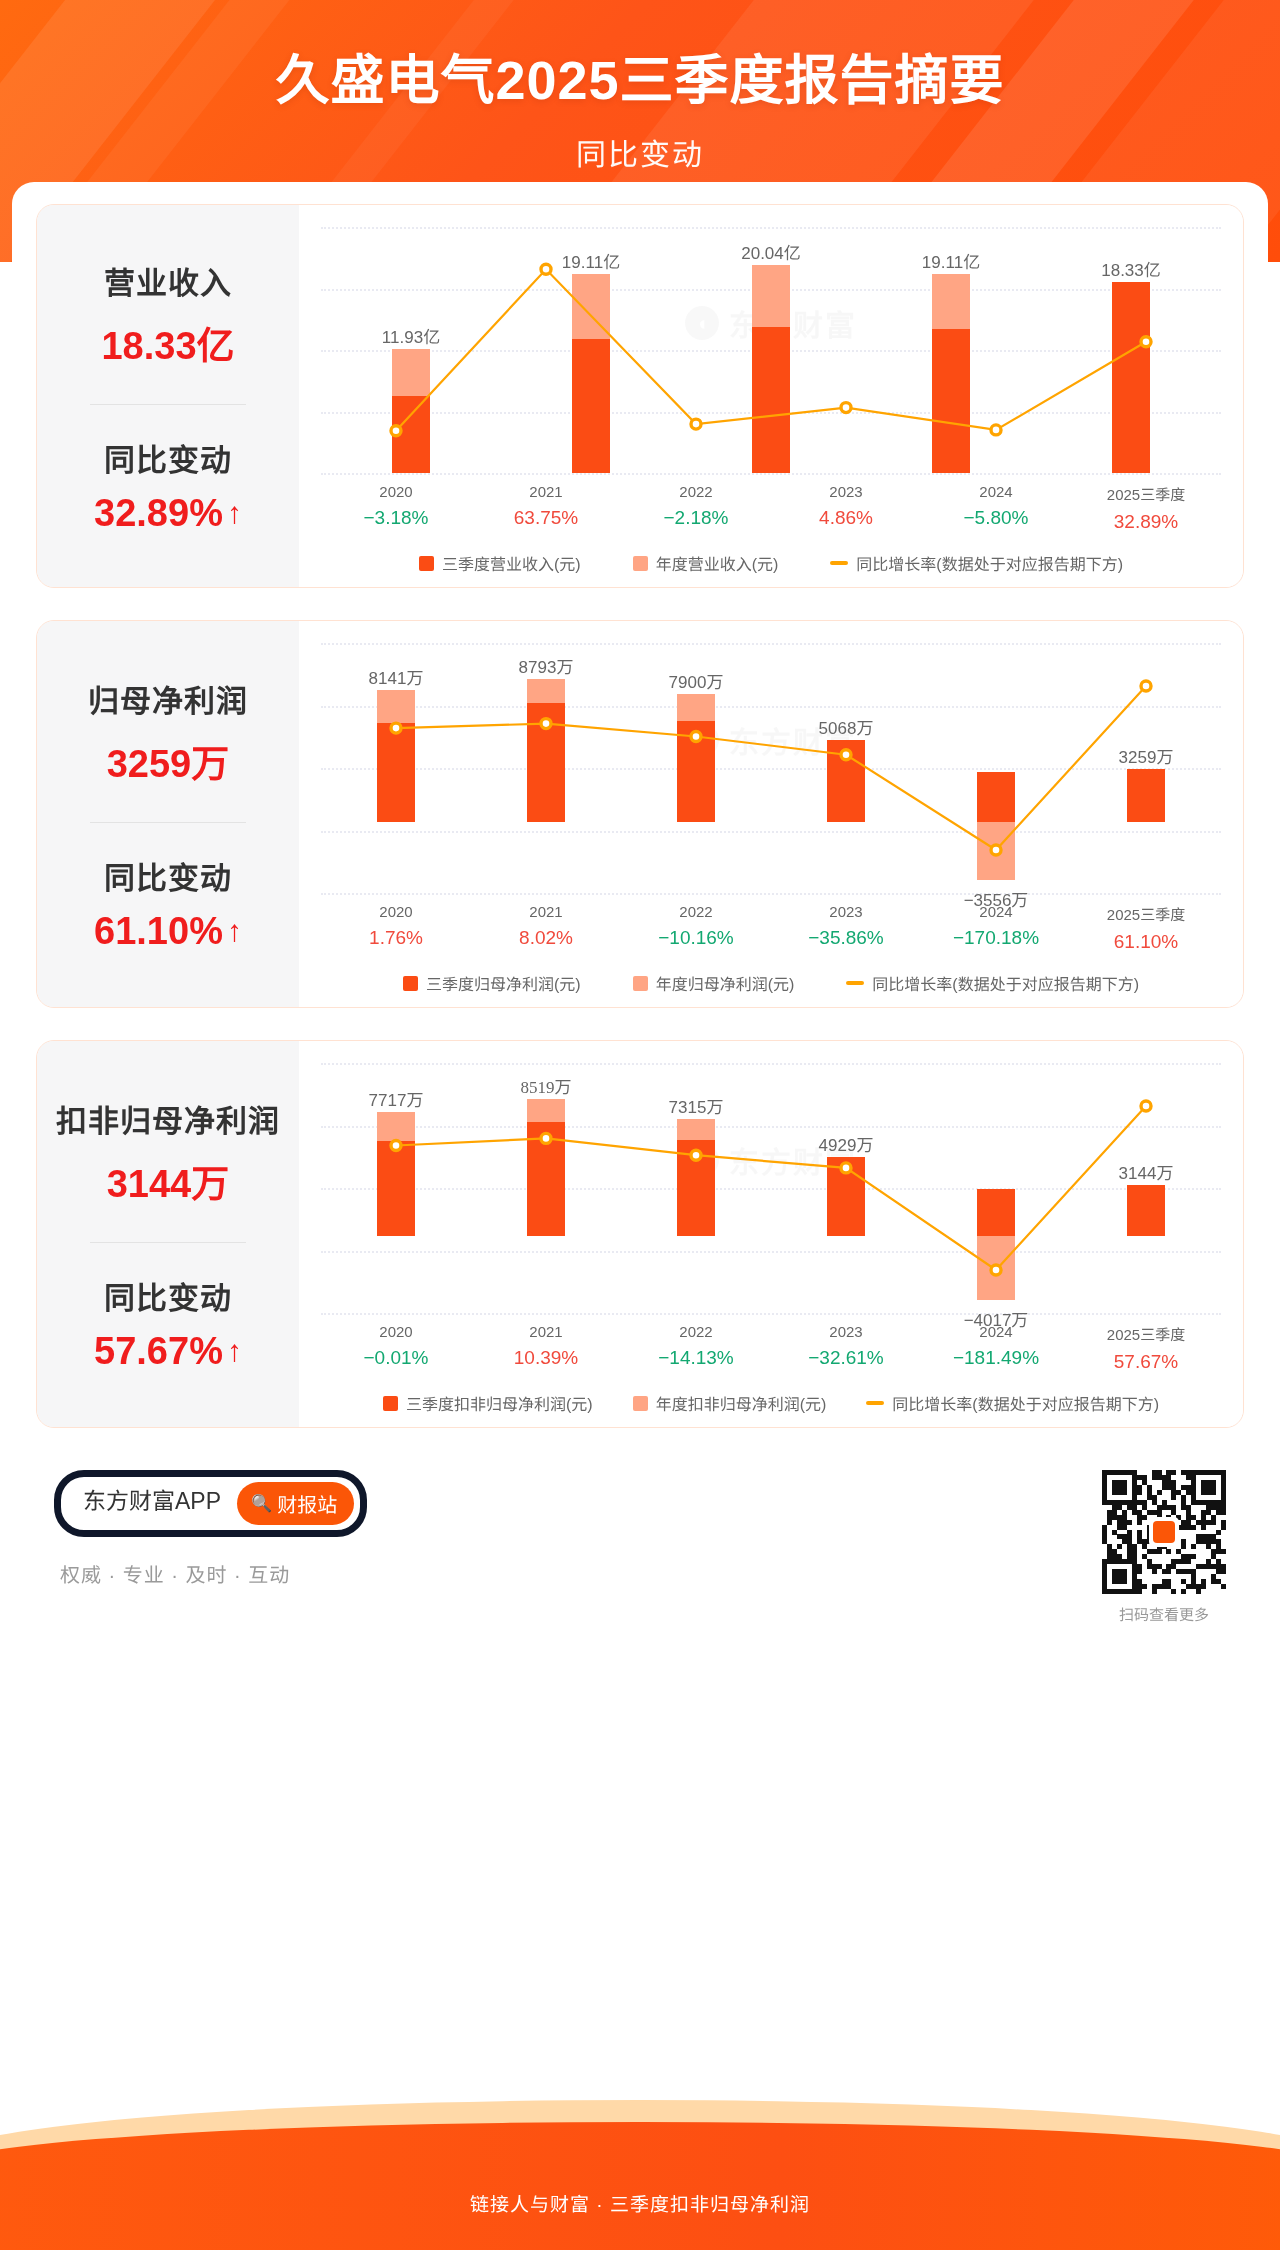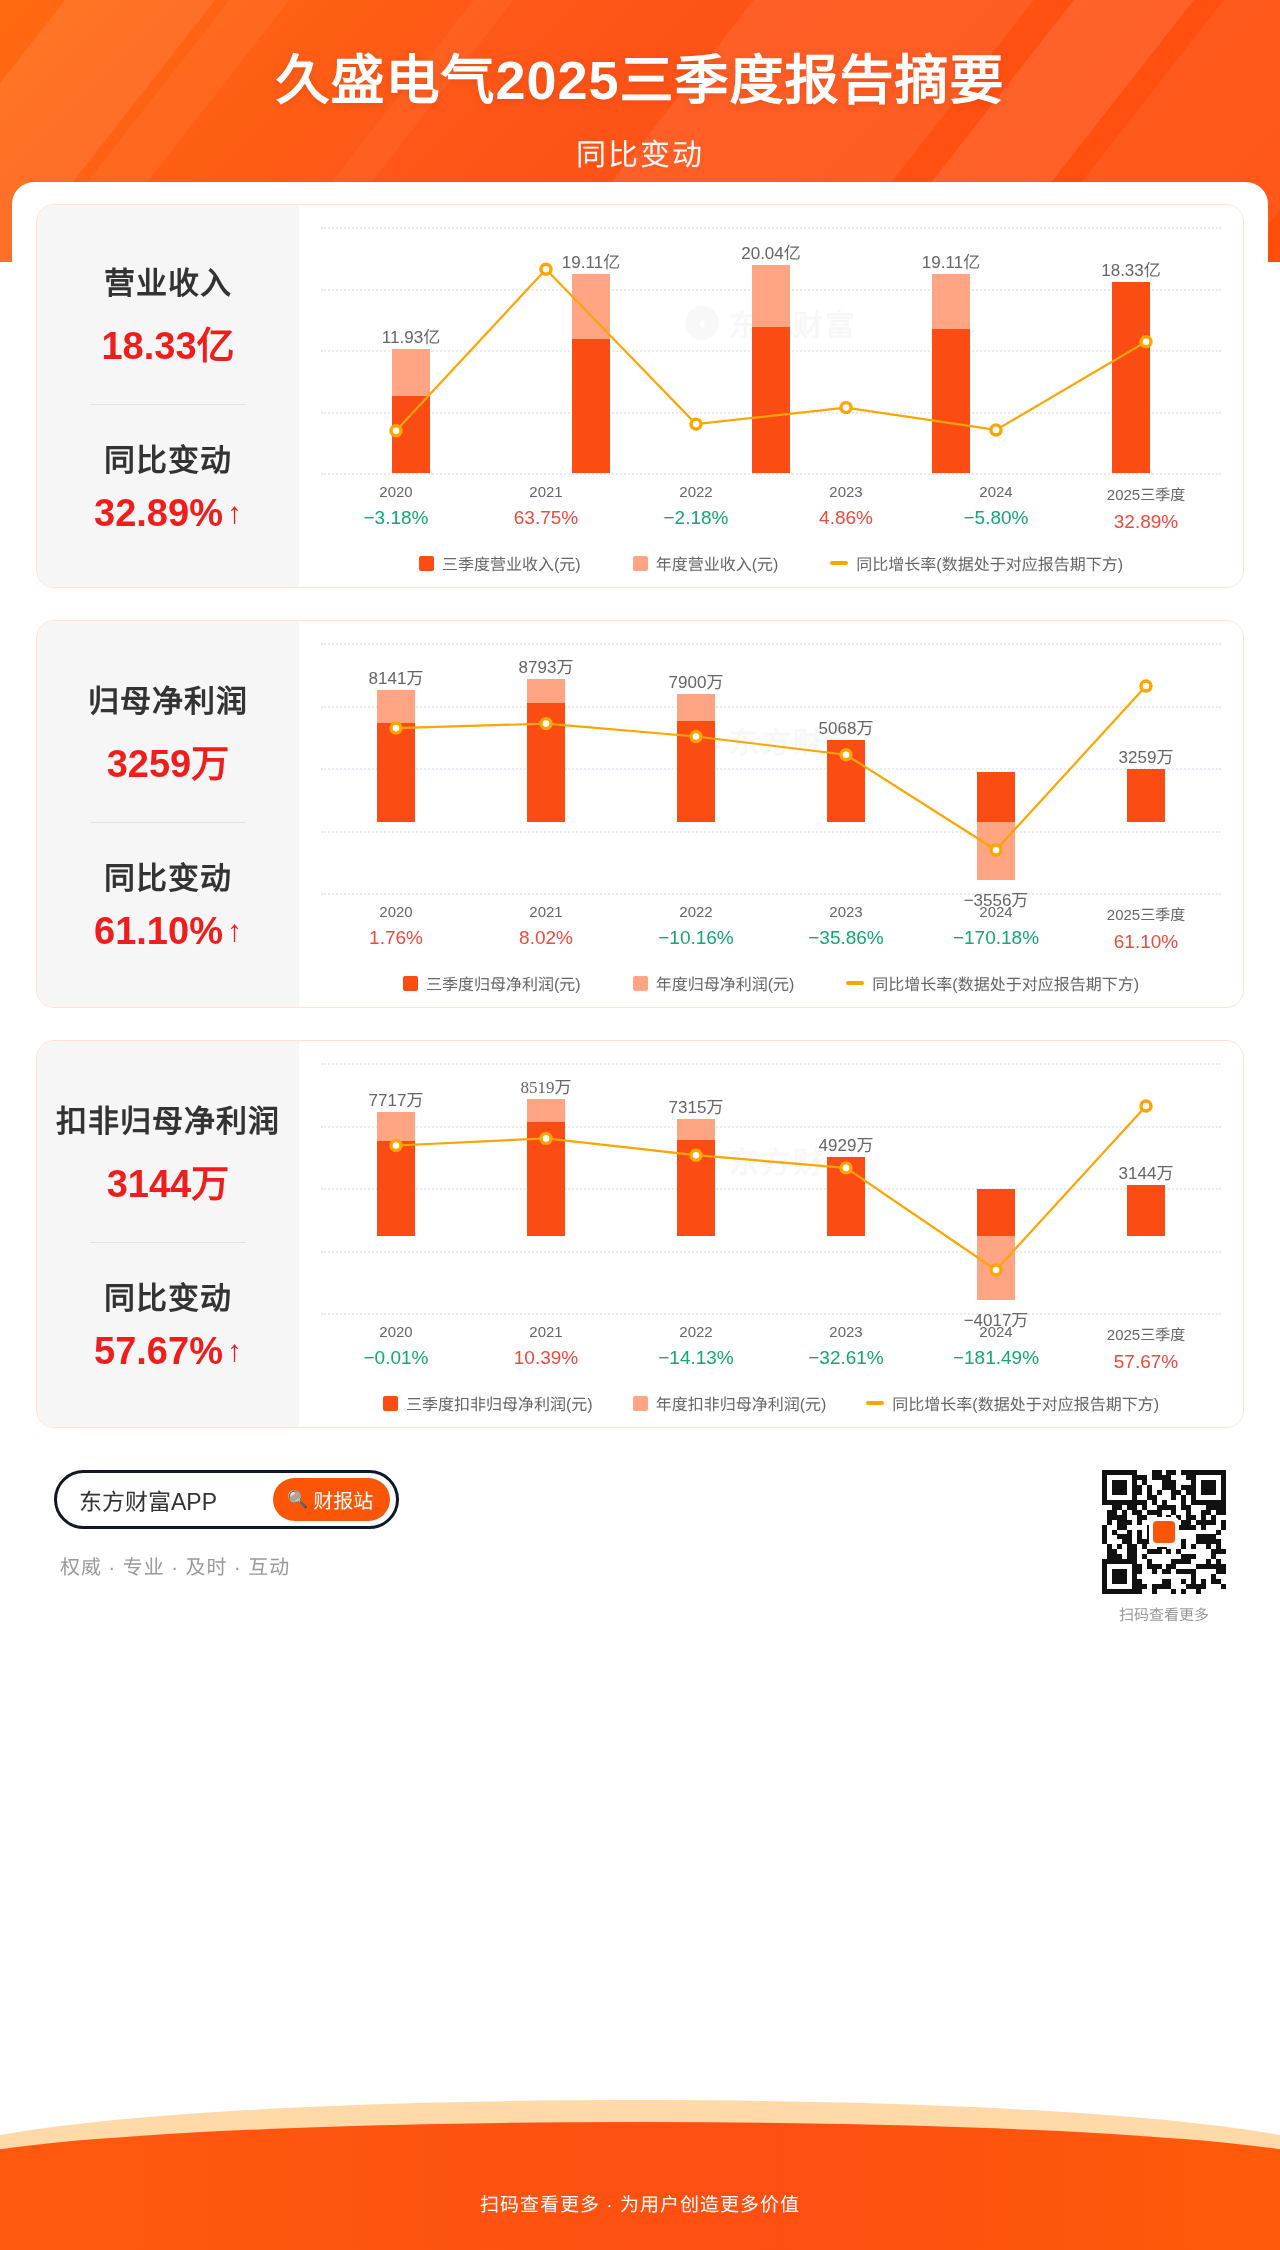--- a/index.html
+++ b/index.html
@@ -220,26 +220,25 @@
   .footer-block {
     width: 1208px;
     margin: 8px auto 0 auto;
     display: flex;
     justify-content: space-between;
     align-items: flex-start;
     padding: 10px 18px 0 18px;
   }
   .app-pill {
     display: inline-flex;
-    align-items: center;
-    border: 3px solid #0f172a;
+    align-items: flex-start;
+    border: 7px solid #0f172a;
     border-radius: 30px;
     padding: 5px 6px 5px 22px;
     background: #ffffff;
-    gap: 40px;
   }
   .app-pill-txt { font-size: 23px; color: #333333; margin-right: 16px; }
   .app-chip {
     display: inline-flex;
     align-items: center;
     gap: 5px;
     background: #fb5607;
     color: #ffffff;
     font-size: 20px;
     border-radius: 24px;
@@ -974,14 +973,14 @@
           </div>
         </div>
       <div class="qr-cap">扫码查看更多</div>
     </div>
   </div>
 </div>
 
 <div class="bottom">
   <div class="bottom-wave-light"></div>
   <div class="bottom-wave"></div>
-  <div class="bottom-txt">扫码查看更多 · 为用户创造更多价值</div>
+  <div class="bottom-txt">链接人与财富 · 三季度扣非归母净利润</div>
 </div>
 
 </body></html>

